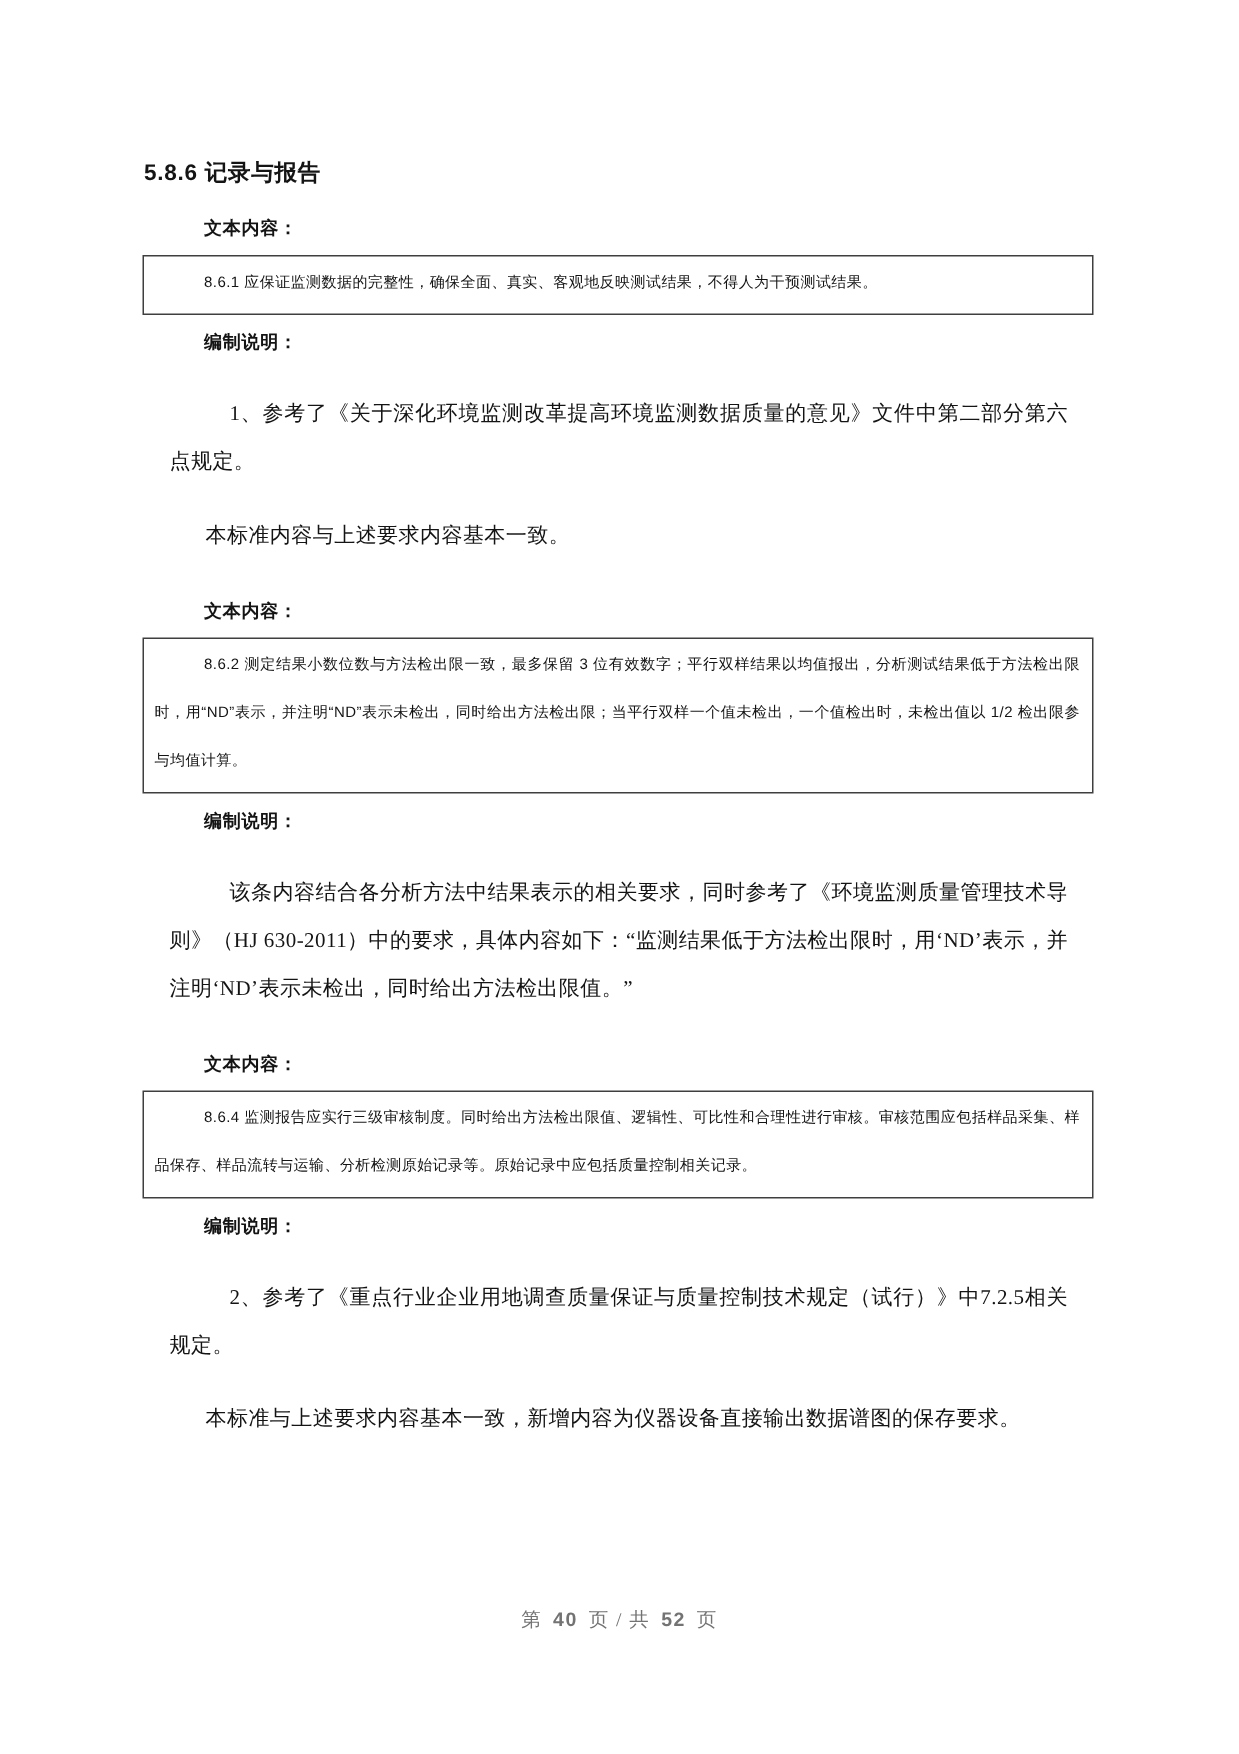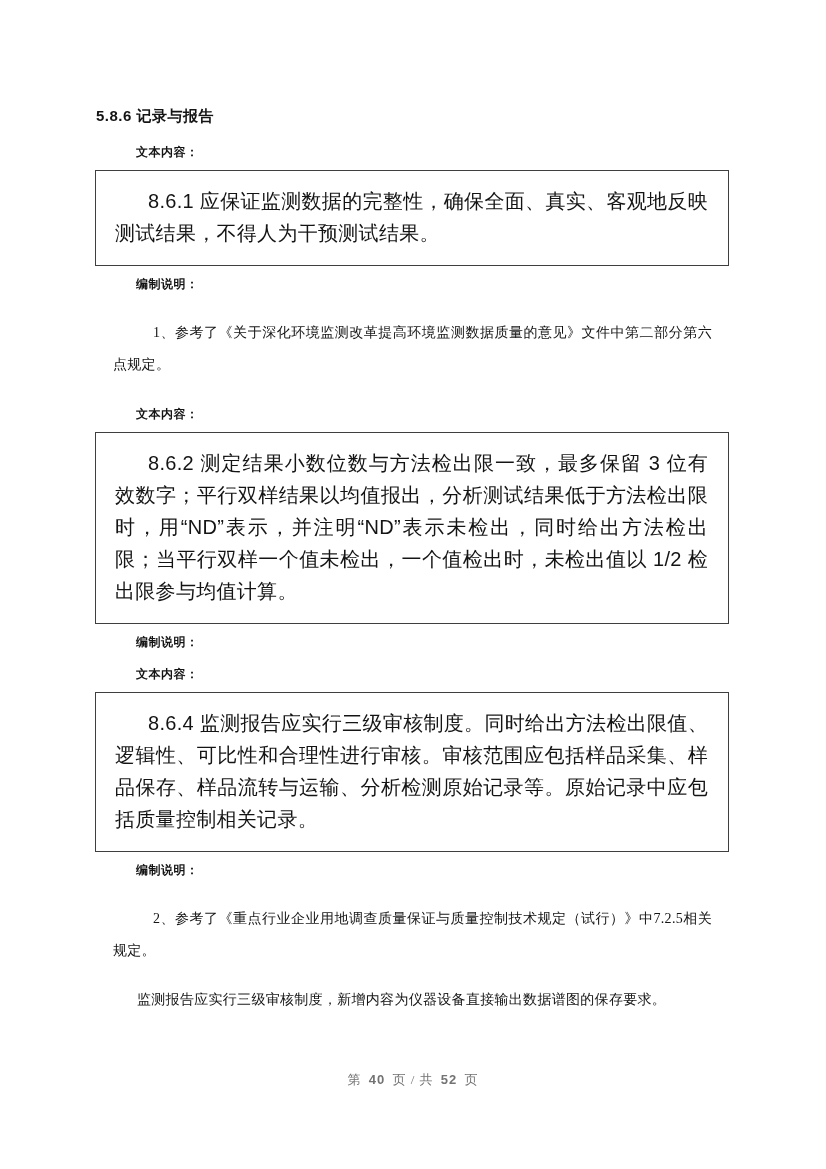--- a/index.html
+++ b/index.html
@@ -38,23 +38,23 @@
     margin: 0;
     text-indent: 40px;
     letter-spacing: 0.5px;
   }
   .clause-box {
     border: 1px solid #3f3f3f;
     margin: 2px 0 2px -1px;
     padding: 2px 8px 4px 7px;
   }
   .clause-box p {
-    margin: 12px;
+    margin: 0;
     font-family: "Liberation Sans", sans-serif;
-    font-size: 20px;
+    font-size: 10px;
     line-height: 32px;
     text-indent: 33px;
     text-align: justify;
     letter-spacing: 0.3px;
   }
   .para {
     margin: 17px;
     font-size: 14px;
     line-height: 32px;
     text-indent: 40px;
@@ -88,36 +88,38 @@
 
     <h2 class="heading">5.8.6 记录与报告</h2>
 
     <p class="label">文本内容：</p>
     <div class="clause-box">
       <p>8.6.1  应保证监测数据的完整性，确保全面、真实、客观地反映测试结果，不得人为干预测试结果。</p>
     </div>
 
     <p class="label">编制说明：</p>
     <p class="para">1、参考了《关于深化环境监测改革提高环境监测数据质量的意见》文件中第二部分第六点规定。</p>
+    <p class="para para-cont">本标准内容与上述要求内容基本一致。</p>
 
     <p class="label">文本内容：</p>
     <div class="clause-box">
       <p>8.6.2  测定结果小数位数与方法检出限一致，最多保留 3 位有效数字；平行双样结果以均值报出，分析测试结果低于方法检出限时，用“ND”表示，并注明“ND”表示未检出，同时给出方法检出限；当平行双样一个值未检出，一个值检出时，未检出值以 1/2 检出限参与均值计算。</p>
     </div>
 
     <p class="label">编制说明：</p>
+    <p class="para">该条内容结合各分析方法中结果表示的相关要求，同时参考了《环境监测质量管理技术导则》（HJ 630-2011）中的要求，具体内容如下：“监测结果低于方法检出限时，用‘ND’表示，并注明‘ND’表示未检出，同时给出方法检出限值。”</p>
 
     <p class="label">文本内容：</p>
     <div class="clause-box">
       <p>8.6.4  监测报告应实行三级审核制度。同时给出方法检出限值、逻辑性、可比性和合理性进行审核。审核范围应包括样品采集、样品保存、样品流转与运输、分析检测原始记录等。原始记录中应包括质量控制相关记录。</p>
     </div>
 
     <p class="label">编制说明：</p>
     <p class="para">2、参考了《重点行业企业用地调查质量保证与质量控制技术规定（试行）》中7.2.5相关规定。</p>
-    <p class="para para-cont">监测报告应实行三级审核制度，新增内容为仪器设备直接输出数据谱图的保存要求。</p>
+    <p class="para para-cont">本标准与上述要求内容基本一致，新增内容为仪器设备直接输出数据谱图的保存要求。</p>
 
   </div>
 
   <div class="footer">
     <span>第</span>
     <span class="num">40</span>
     <span>页 / 共</span>
     <span class="num">52</span>
     <span>页</span>
   </div>

